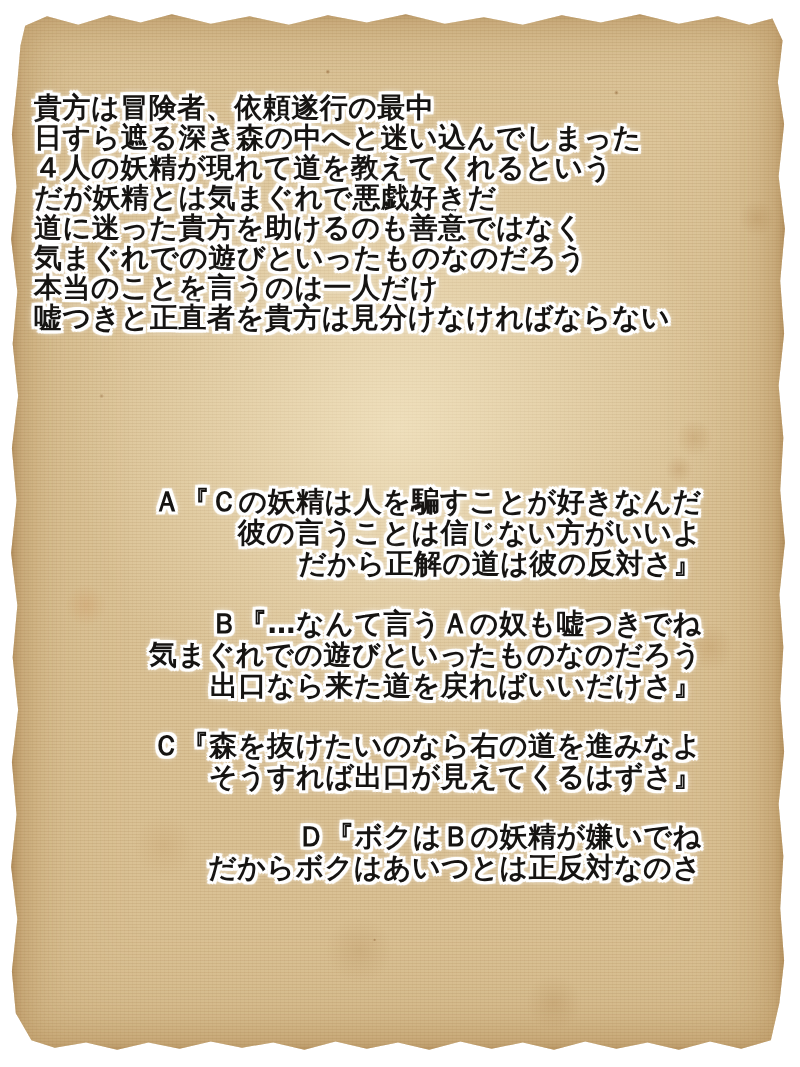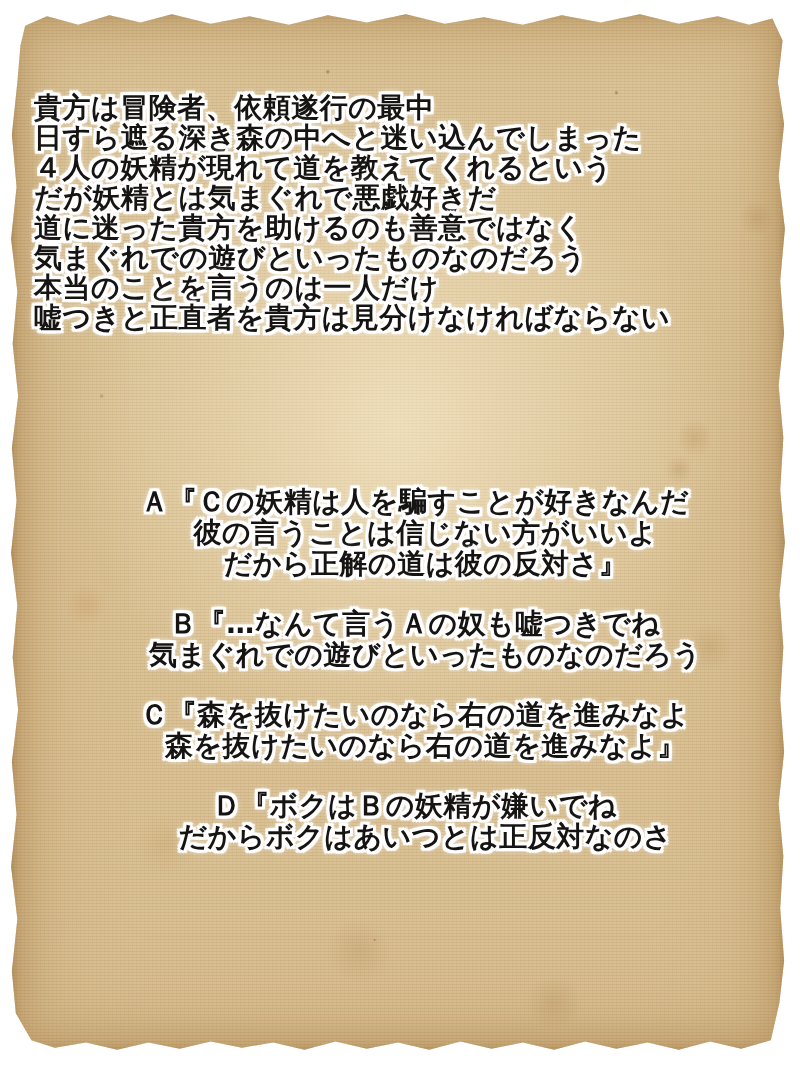--- a/index.html
+++ b/index.html
@@ -81,21 +81,21 @@
     top: 84px;
     left: 26px;
     width: 780px;
     line-height: 30px;
   }
   .speeches {
     position: absolute;
     top: 477px;
     left: 120px;
     line-height: 31px;
-    text-align: center;
+    text-align: right;
   }
   .speech { margin-bottom: 29px; }
   .speech .cont { margin-left: 21px; }
 </style>
 </head>
 <body>
 
 <div class="page">
   <div class="parchment">
 
@@ -114,25 +114,26 @@
 
       <div class="speech">
         <div class="txt first">Ａ『Ｃの妖精は人を騙すことが好きなんだ</div>
         <div class="txt cont">彼の言うことは信じない方がいいよ</div>
         <div class="txt cont">だから正解の道は彼の反対さ』</div>
       </div>
 
       <div class="speech">
         <div class="txt first">Ｂ『…なんて言うＡの奴も嘘つきでね</div>
         <div class="txt cont">気まぐれでの遊びといったものなのだろう</div>
+        <div class="txt cont">出口なら来た道を戻ればいいだけさ』</div>
       </div>
 
       <div class="speech">
         <div class="txt first">Ｃ『森を抜けたいのなら右の道を進みなよ</div>
-        <div class="txt cont">森を抜けたいのなら右の道を進みなよ』</div>
+        <div class="txt cont">そうすれば出口が見えてくるはずさ』</div>
       </div>
 
       <div class="speech">
         <div class="txt first">Ｄ『ボクはＢの妖精が嫌いでね</div>
         <div class="txt cont">だからボクはあいつとは正反対なのさ</div>
       </div>
 
     </div>
   </div>
 </div>

